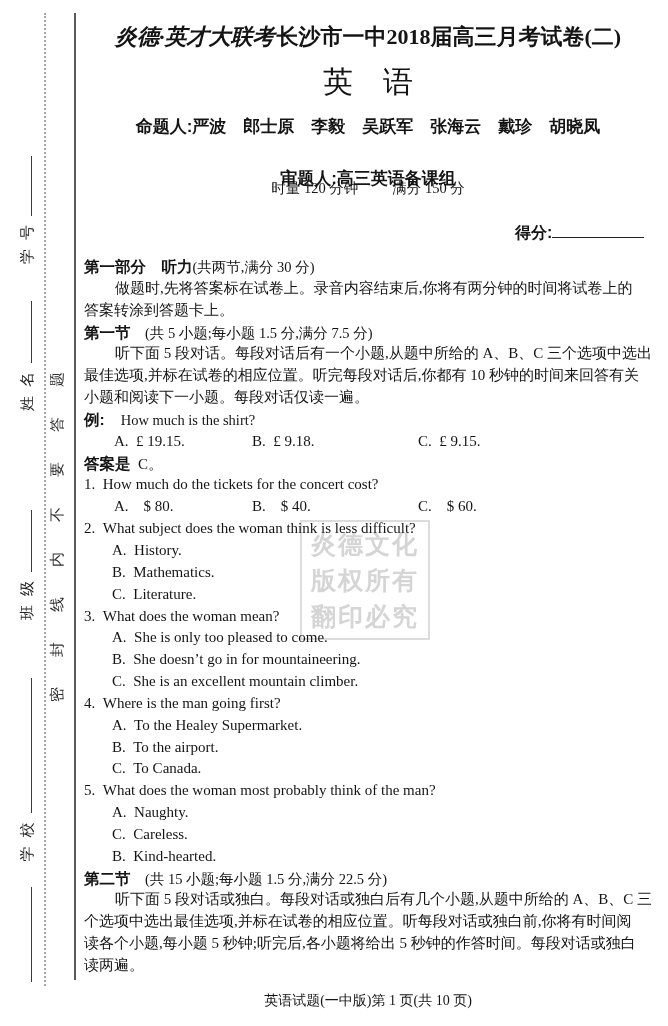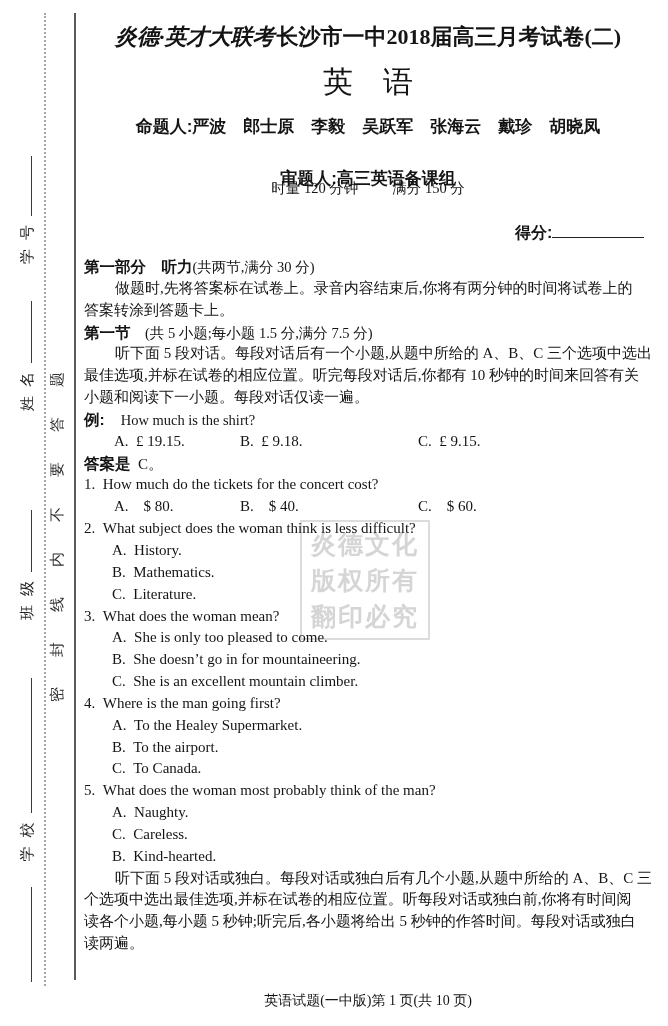--- a/index.html
+++ b/index.html
@@ -54,21 +54,21 @@
   
   .body{position:absolute;top:255px;left:0;width:100%;}
   .line{height:21.85px;line-height:23px;font-size:15px;white-space:nowrap;position:relative;}
   .line .hb{font-family:"Liberation Sans",sans-serif;font-weight:bold;font-size:15.5px;}
   .line .hn{font-size:14.5px;}
   .line.ex .hb{margin-right:16px;}
   .line.ans .hn{font-size:15px;}
   .line.pi{text-indent:31px;}
   .line.opt{padding-left:28px;}
   .line.o3 .oc{position:absolute;}
-  .oc0{left:30px;}.oc1{left:156px;}.oc2{left:334px;}
+  .oc0{left:30px;}.oc1{left:168px;}.oc2{left:334px;}
   .footer{position:absolute;top:992px;left:0;width:100%;text-align:center;font-size:14px;}
 </style>
 </head>
 <body>
 
 <div class="page">
 
   <div class="dotted-line"></div>
   <div class="solid-line"></div>
 
@@ -139,20 +139,21 @@
         <div class="line opt">B. She doesn’t go in for mountaineering.</div>
         <div class="line opt">C. She is an excellent mountain climber.</div>
         <div class="line q">4. Where is the man going first?</div>
         <div class="line opt">A. To the Healey Supermarket.</div>
         <div class="line opt">B. To the airport.</div>
         <div class="line opt">C. To Canada.</div>
         <div class="line q">5. What does the woman most probably think of the man?</div>
         <div class="line opt">A. Naughty.</div>
         <div class="line opt">C. Careless.</div>
         <div class="line opt">B. Kind-hearted.</div>
+        <div class="line h"><b class="hb">第二节</b><span class="hn">　(共 15 小题;每小题 1.5 分,满分 22.5 分)</span></div>
         <div class="line pi">听下面 5 段对话或独白。每段对话或独白后有几个小题,从题中所给的 A、B、C 三</div>
         <div class="line p">个选项中选出最佳选项,并标在试卷的相应位置。听每段对话或独白前,你将有时间阅</div>
         <div class="line p">读各个小题,每小题 5 秒钟;听完后,各小题将给出 5 秒钟的作答时间。每段对话或独白</div>
         <div class="line p">读两遍。</div>
       </div>
 
     <div class="footer">英语试题(一中版)第 1 页(共 10 页)</div>
   </div>
 </div>
 

